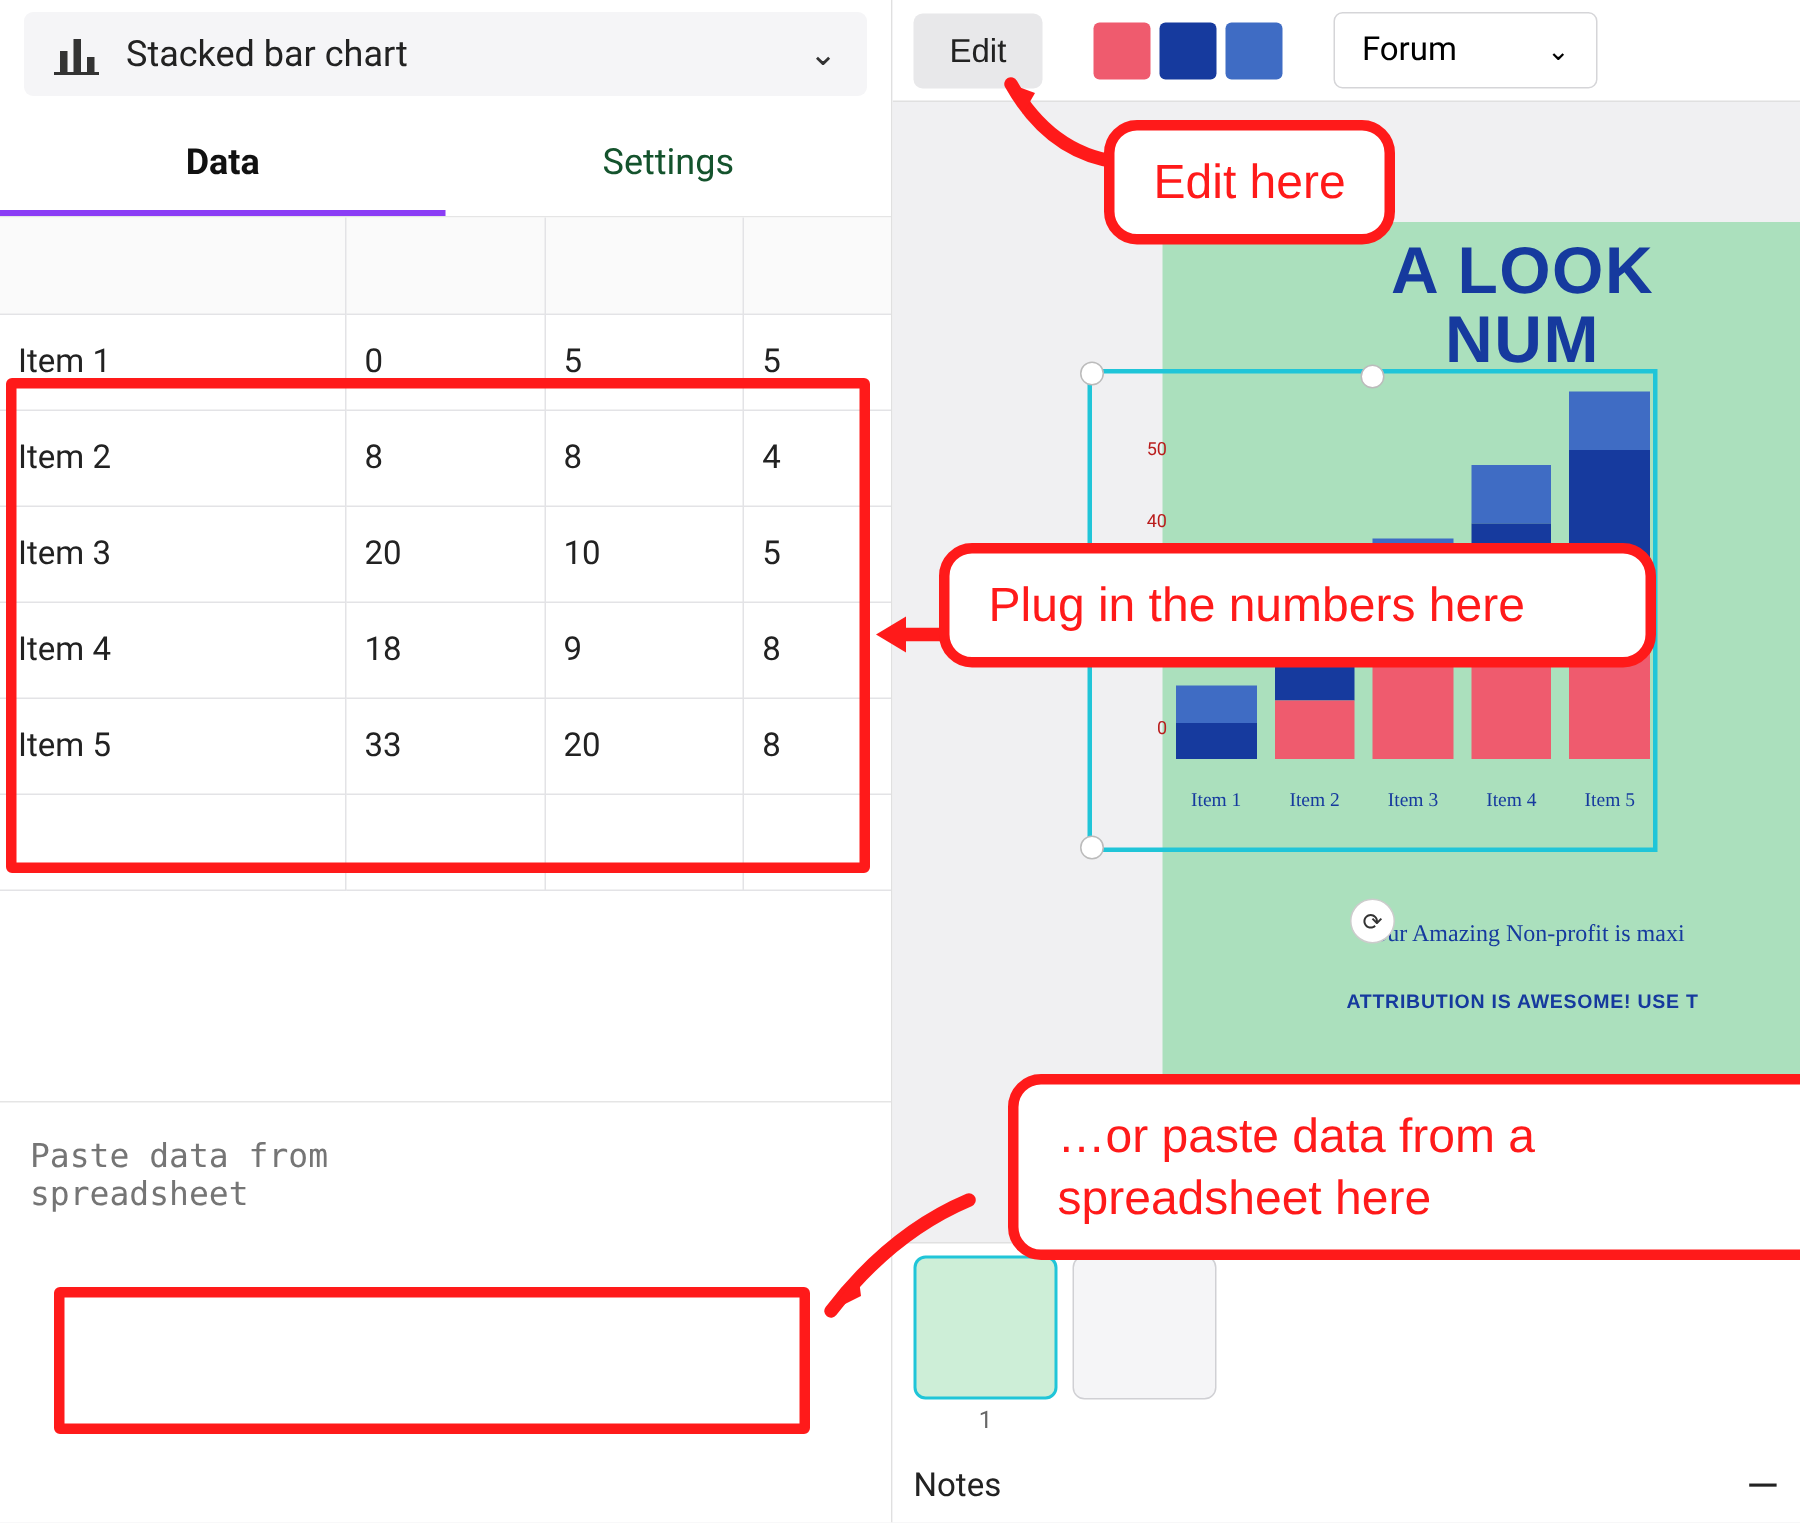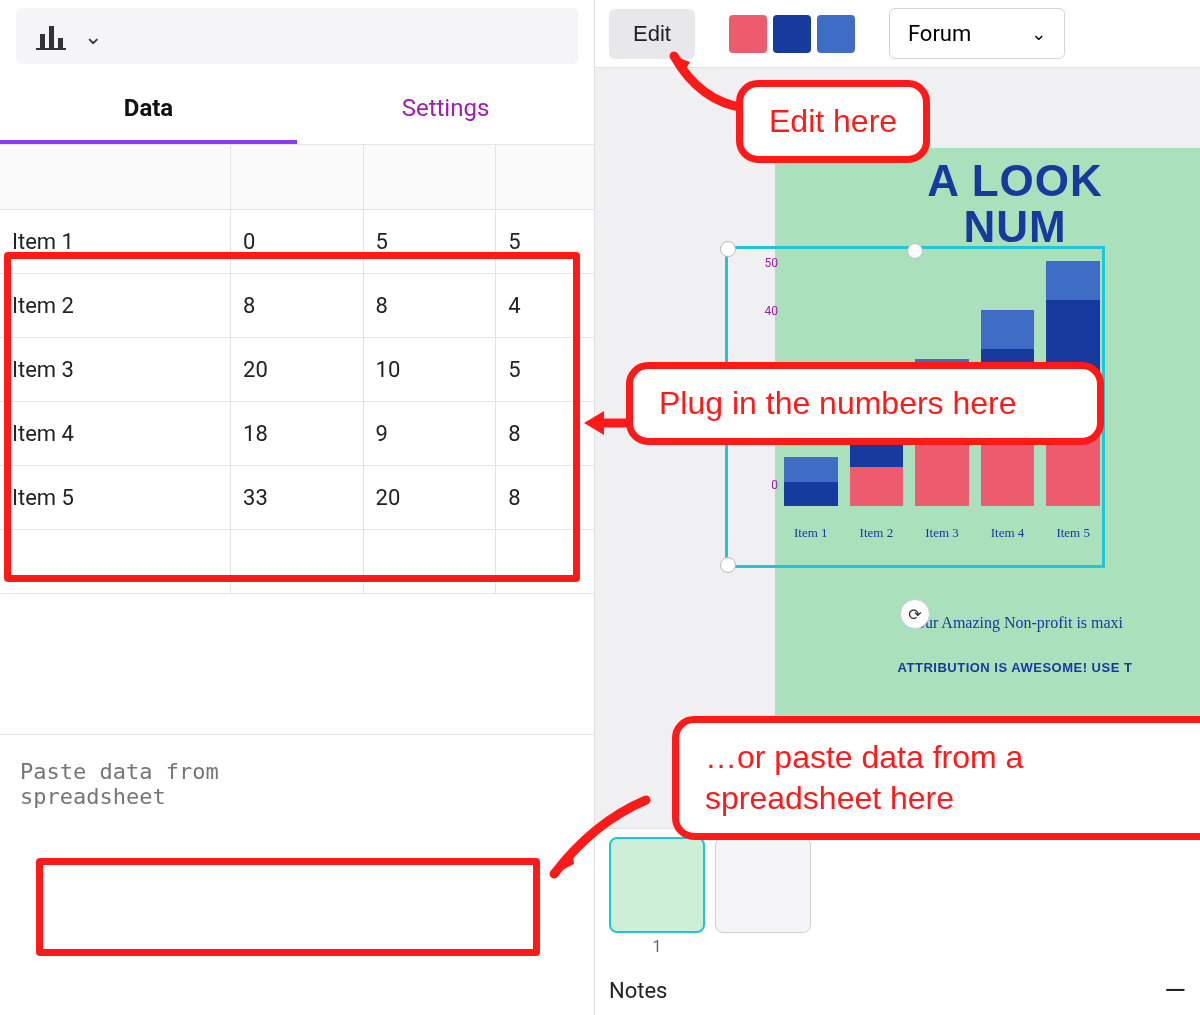--- a/index.html
+++ b/index.html
@@ -19,21 +19,21 @@
   align-items: center;
   gap: 18px;
   cursor: pointer;
 }
 .chart-type-selector .icon-stacked { width: 30px; height: 28px; display:flex; align-items:flex-end; gap:4px; justify-content:center; border-bottom:2px solid #333; }
 .chart-type-selector .icon-stacked span{ width:5px; background:#333; }
 .chart-type-selector .label { font-size: 24px; color: #222; flex:1; }
 .chart-type-selector .chev { font-size: 22px; color: #333; }
 
 .tabs { display:flex; border-bottom:1px solid #e5e5e5; }
-.tab { flex:1; text-align:center; padding: 22px 0 18px; font-size:24px; color:#a21caf; cursor:pointer; }
+.tab { flex:1; text-align:center; padding: 22px 0 18px; font-size:24px; color:#14532d; cursor:pointer; }
 .tab.active { color:#111; font-weight:700; border-bottom:4px solid #8b3df5; }
 
 .data-table { border-collapse: collapse; width:100%; }
 .data-table td, .data-table th {
   border: 1px solid #e3e3e6;
   padding: 18px 12px;
   font-size: 22px;
   color: #222;
   text-align:left;
   height: 64px;
@@ -72,21 +72,21 @@
 .info-attr{ font-family: 'Arial Black',sans-serif; font-weight:900; color:#163a9e; font-size:13px; letter-spacing:0.5px; text-align:center; margin-top:28px;}
 
 .chart-sel{ position:absolute; left:130px; top:178px; width:380px; height:322px; border:3px solid #20c5d8; background:rgba(255,255,255,0);}
 .chart-sel .handle{ width:16px; height:16px; background:#fff; border:1px solid #bbb; border-radius:50%; position:absolute;}
 .chart-sel .rot{ width:30px; height:30px; background:#fff; border:1px solid #ccc; border-radius:50%; position:absolute; left:50%; bottom:-64px; transform:translateX(-50%); display:flex; align-items:center; justify-content:center; font-size:16px; color:#333;}
 .h-tl{top:-8px;left:-8px;} .h-bl{bottom:-8px;left:-8px;}
 .h-tm{top:-6px;left:50%;transform:translateX(-50%);width:40px;height:10px;border-radius:5px;}
 
 .stacked-chart{ position:absolute; left:155px; top:193px; width:350px; height:280px; }
 .y-axis{ position:absolute; left:0; top:0; height:260px; width:28px; }
-.y-tick{ position:absolute; right:0; font-size:12px; color:#a21caf; transform:translateY(-50%);}
+.y-tick{ position:absolute; right:0; font-size:12px; color:#b91c1c; transform:translateY(-50%);margin-top:36px;}
 .bars{ position:absolute; left:34px; bottom:22px; right:0; top:0; display:flex; align-items:flex-end; gap:12px; height:245px;}
 .bar-group{ flex:1; display:flex; flex-direction:column-reverse; align-items:stretch;}
 .seg{ width:100%;}
 .x-labels{ position:absolute; left:34px; right:0; bottom:0; display:flex; gap:12px;}
 .x-label{ flex:1; text-align:center; font-size:13px; color:#163a9e; font-family:Georgia,serif;}
 
 
 .footer{ background:#fff; border-top:1px solid #e0e0e0; padding:8px 14px;}
 .thumbs{ display:flex; gap:10px; }
 .thumb{ width:96px; height:96px; border-radius:8px; }
@@ -112,20 +112,21 @@
 <div class="app">
 
   <div class="left-panel">
 
     <div class="chart-type-selector">
       <span class="icon-stacked">
         <span style="height:14px"></span>
           <span style="height:22px"></span>
           <span style="height:10px"></span>
       </span>
+      <span class="label">Stacked bar chart</span>
       <span class="chev">⌄</span>
     </div>
 
     <div class="tabs">
       <div class="tab active">Data</div>
       <div class="tab">Settings</div>
     </div>
 
     <table class="data-table">
       <thead>

